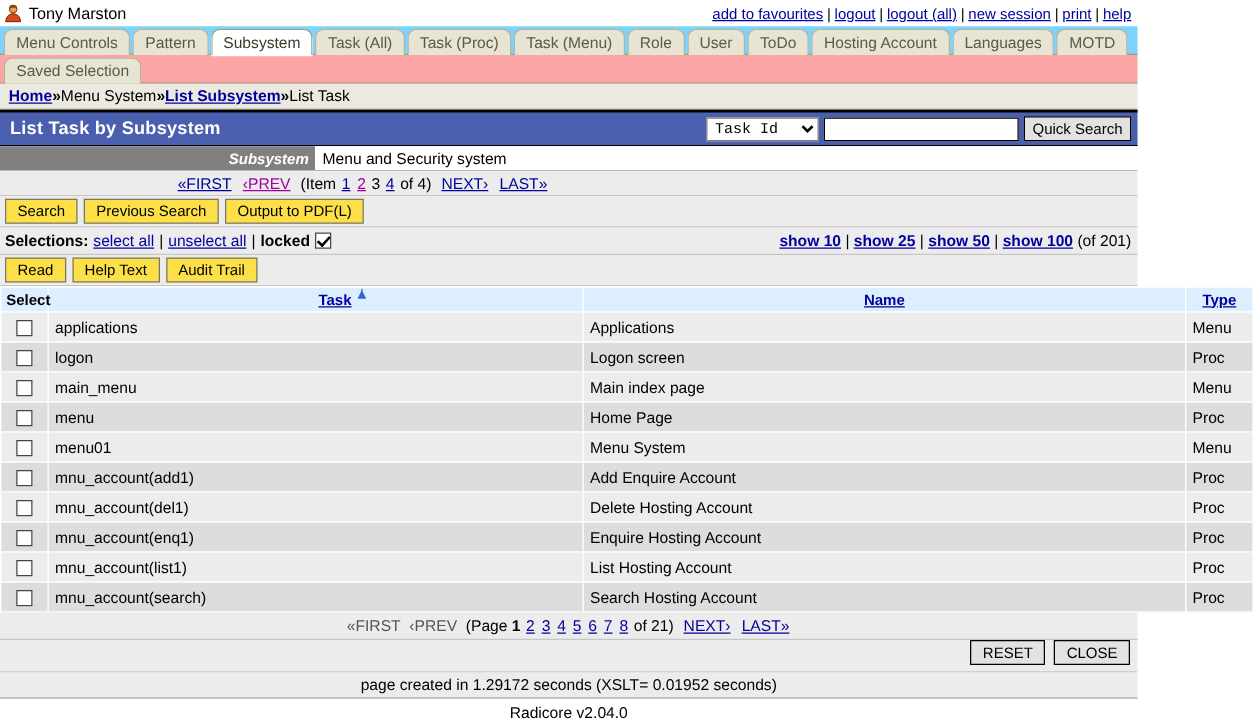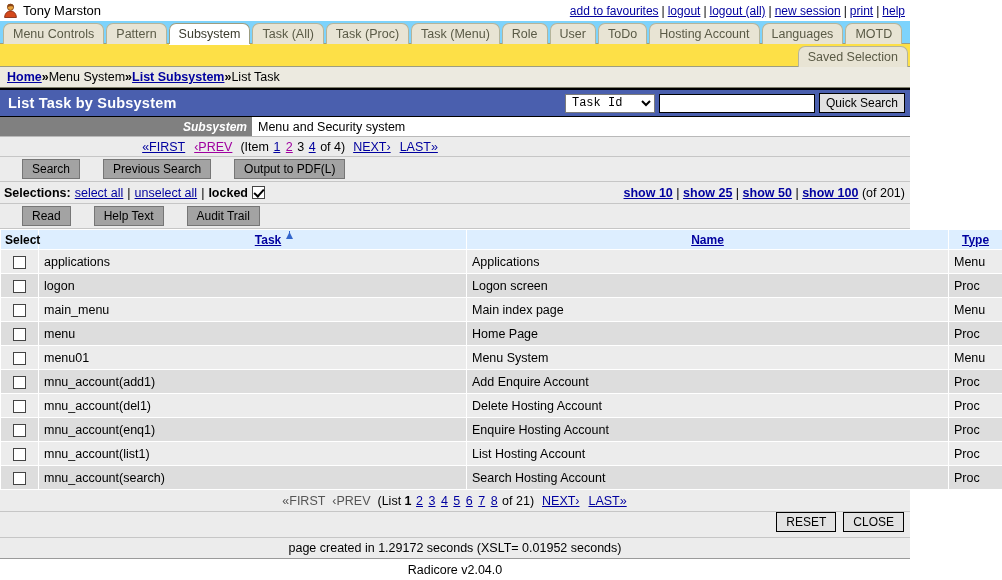--- a/index.html
+++ b/index.html
@@ -29,21 +29,21 @@
 
   
   .tabrow{
     display:flex;align-items:flex-end;height:23px;
     border-bottom:1px solid #9d9d80;
     background:#7dd3fc;padding-left:3px;box-sizing:border-box;
   }
   .tabrow2{
     display:flex;align-items:flex-end;height:23px;
     border-bottom:1px solid #9d9d80;
-    background:#fde047;padding-left:3px;box-sizing:border-box;justify-content:flex-end;
+    background:#fca5a5;padding-left:3px;box-sizing:border-box;
   }
   .tab{
     font-size:12.5px;color:#5a5a46;
     background:#e8e4d4;
     border:1px solid #b5b49a;border-bottom:none;
     border-radius:7px 7px 0 0;
     padding:3px 9px 3px 9px;
     margin-right:2px;line-height:14px;
     position:relative;top:1px;
     white-space:nowrap;cursor:pointer;
@@ -120,22 +120,22 @@
   .itempager .cur{color:#000;}
 
   
   .btnrow{
     height:25px;background:#ececec;display:flex;align-items:center;
     padding-left:4px;box-sizing:border-box;gap:5px;
     border-bottom:1px solid #c6c6c6;
   }
   .btn{
     font-family:"Liberation Sans", sans-serif;font-size:12px;color:#000;
-    background:#a3a3a3;border:1px solid #767676;
-    padding:2px 9px;cursor:pointer;line-height:14px;margin-left:18px;
+    background:#fde047;border:1px solid #767676;
+    padding:2px 9px;cursor:pointer;line-height:14px;
   }
 
   
   .selrow{
     height:22px;background:#ececec;display:flex;align-items:center;
     justify-content:space-between;padding:0 5px 0 4px;box-sizing:border-box;
     font-size:12.5px;border-bottom:1px solid #c6c6c6;
   }
   .selleft{display:flex;align-items:center;gap:4px;font-weight:bold;}
   .selleft a{font-weight:normal;}
@@ -371,21 +371,21 @@
       <tr class="even">
           <td class="c-select"><span class="chk"></span></td>
           <td>mnu_account(search)</td>
           <td>Search Hosting Account</td>
           <td>Proc</td>
         </tr>
     </tbody>
   </table>
 
   <div class="pagepager">
-    <span class="dim">«FIRST</span>&nbsp;&nbsp;<span class="dim">‹PREV</span>&nbsp;&nbsp;<span>(List</span>&nbsp;<span class="cur">1</span>&nbsp;<a href="#">2</a>&nbsp;<a href="#">3</a>&nbsp;<a href="#">4</a>&nbsp;<a href="#">5</a>&nbsp;<a href="#">6</a>&nbsp;<a href="#">7</a>&nbsp;<a href="#">8</a>&nbsp;<span>of 21)</span>&nbsp;&nbsp;<a href="#">NEXT›</a>&nbsp;&nbsp;<a href="#">LAST»</a>
+    <span class="dim">«FIRST</span>&nbsp;&nbsp;<span class="dim">‹PREV</span>&nbsp;&nbsp;<span>(Page</span>&nbsp;<span class="cur">1</span>&nbsp;<a href="#">2</a>&nbsp;<a href="#">3</a>&nbsp;<a href="#">4</a>&nbsp;<a href="#">5</a>&nbsp;<a href="#">6</a>&nbsp;<a href="#">7</a>&nbsp;<a href="#">8</a>&nbsp;<span>of 21)</span>&nbsp;&nbsp;<a href="#">NEXT›</a>&nbsp;&nbsp;<a href="#">LAST»</a>
   </div>
 
   <div class="footbtnrow">
     <button class="fbtn">RESET</button>
     <button class="fbtn">CLOSE</button>
   </div>
 
   <div class="timing">page created in 1.29172 seconds (XSLT= 0.01952 seconds)</div>
   <div class="version">Radicore v2.04.0</div>
 

